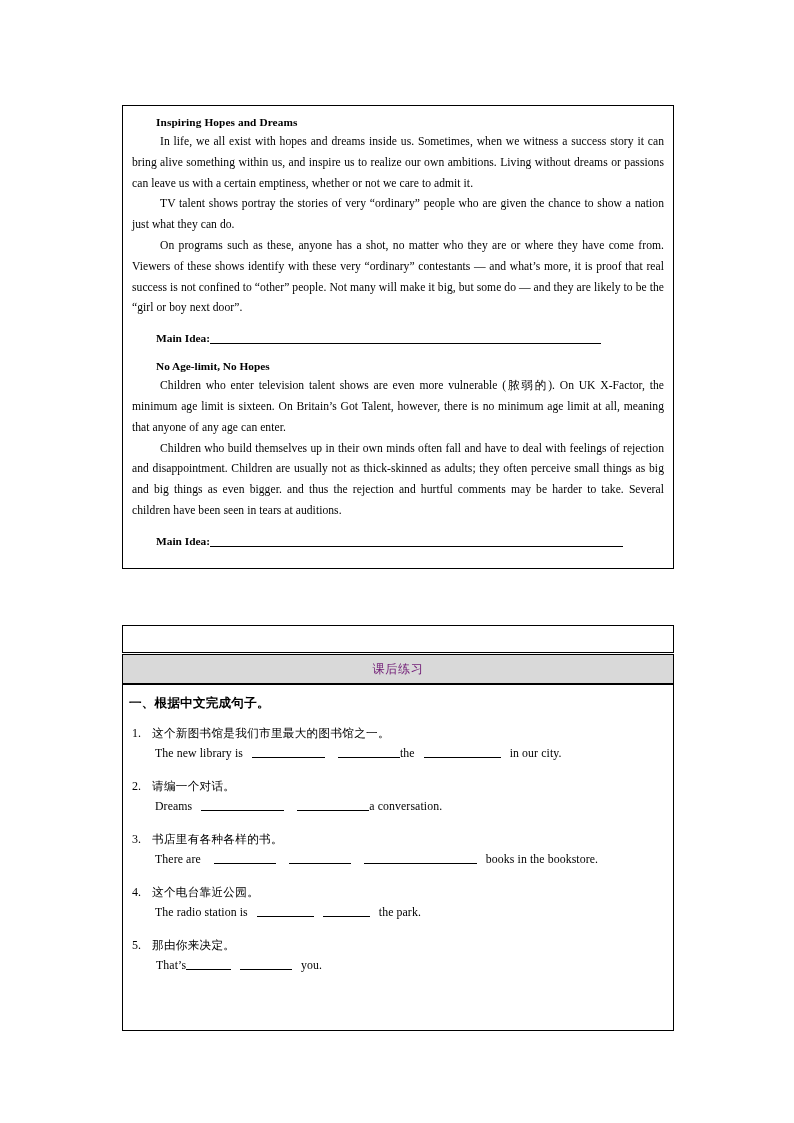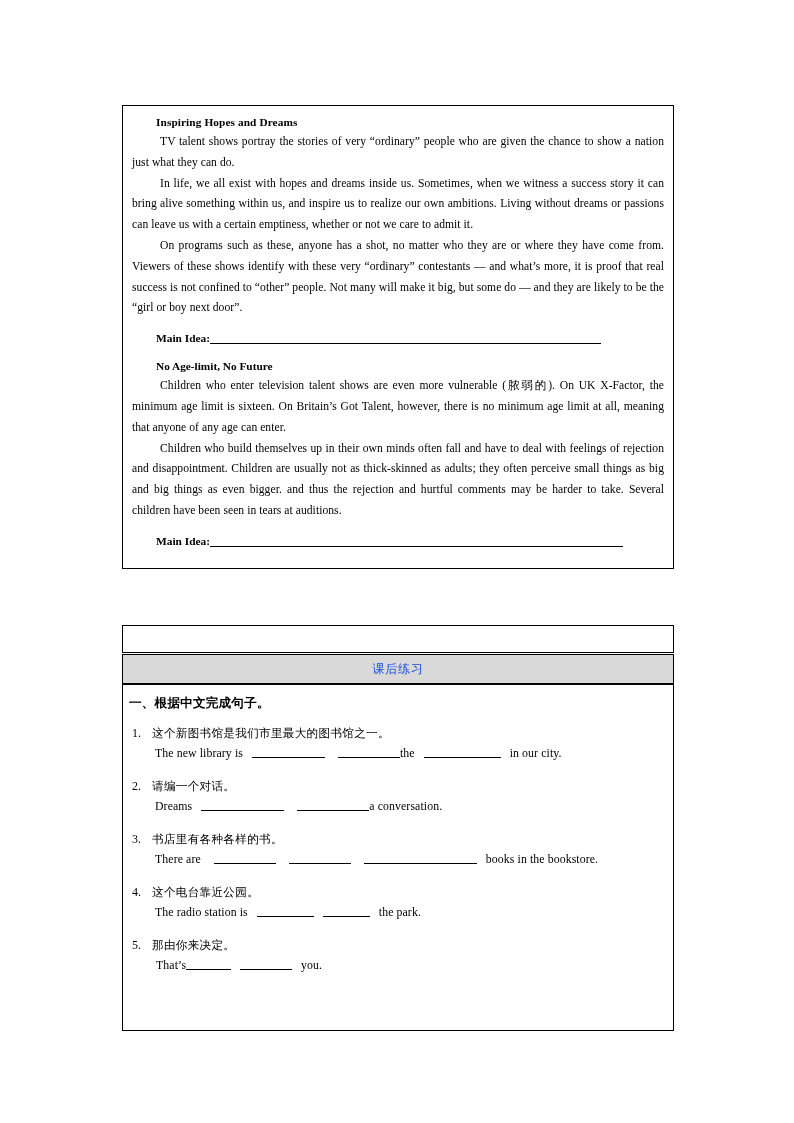--- a/index.html
+++ b/index.html
@@ -104,21 +104,21 @@
     border: 1.5px solid #000;
     box-sizing: border-box;
     background: #d9d9d9;
     display: flex;
     align-items: center;
     justify-content: center;
   }
   .banner-text {
     font-family: "DejaVu Sans", "Liberation Sans", sans-serif;
     font-size: 12.2px;
-    color: #1d4ed8;
+    color: #701a75;
     letter-spacing: 0.6px;
   }
 
   
   .ex-table {
     position: absolute;
     left: 122px;
     top: 675px;
     width: 552px;
     height: 347px;
@@ -172,31 +172,31 @@
 </head>
 <body>
 
 <div class="page">
 
   <div class="doc-table">
     <div class="cell">
 
       <div class="sec-title">Inspiring Hopes and Dreams</div>
 
+      <p class="para">In life, we all exist with hopes and dreams inside us. Sometimes, when we witness a success story it can bring alive something within us, and inspire us to realize our own ambitions. Living without dreams or passions can leave us with a certain emptiness, whether or not we care to admit it.</p>
+
       <p class="para">TV talent shows portray the stories of very “ordinary” people who are given the chance to show a nation just what they can do.</p>
-
-      <p class="para">In life, we all exist with hopes and dreams inside us. Sometimes, when we witness a success story it can bring alive something within us, and inspire us to realize our own ambitions. Living without dreams or passions can leave us with a certain emptiness, whether or not we care to admit it.</p>
 
       <p class="para">On programs such as these, anyone has a shot, no matter who they are or where they have come from. Viewers of these shows identify with these very “ordinary” contestants — and what’s more, it is proof that real success is not confined to “other” people. Not many will make it big, but some do — and they are likely to be the “girl or boy next door”.</p>
 
       <div class="mainidea-row">
         <span class="mainidea-label">Main Idea:</span><span class="rule rule-a"></span>
       </div>
 
-      <div class="sec-title-2">No Age-limit, No Future</div>
+      <div class="sec-title-2">No Age-limit, No Hopes</div>
 
       <p class="para">Children who enter television talent shows are even more vulnerable (脓弱的). On UK X-Factor, the minimum age limit is sixteen. On Britain’s Got Talent, however, there is no minimum age limit at all, meaning that anyone of any age can enter.</p>
 
       <p class="para">Children who build themselves up in their own minds often fall and have to deal with feelings of rejection and disappointment. Children are usually not as thick-skinned as adults; they often perceive small things as big and big things as even bigger. and thus the rejection and hurtful comments may be harder to take. Several children have been seen in tears at auditions.</p>
 
       <div class="mainidea-row">
         <span class="mainidea-label">Main Idea:</span><span class="rule rule-b"></span>
       </div>
 
       <div class="spacer-after"></div>

